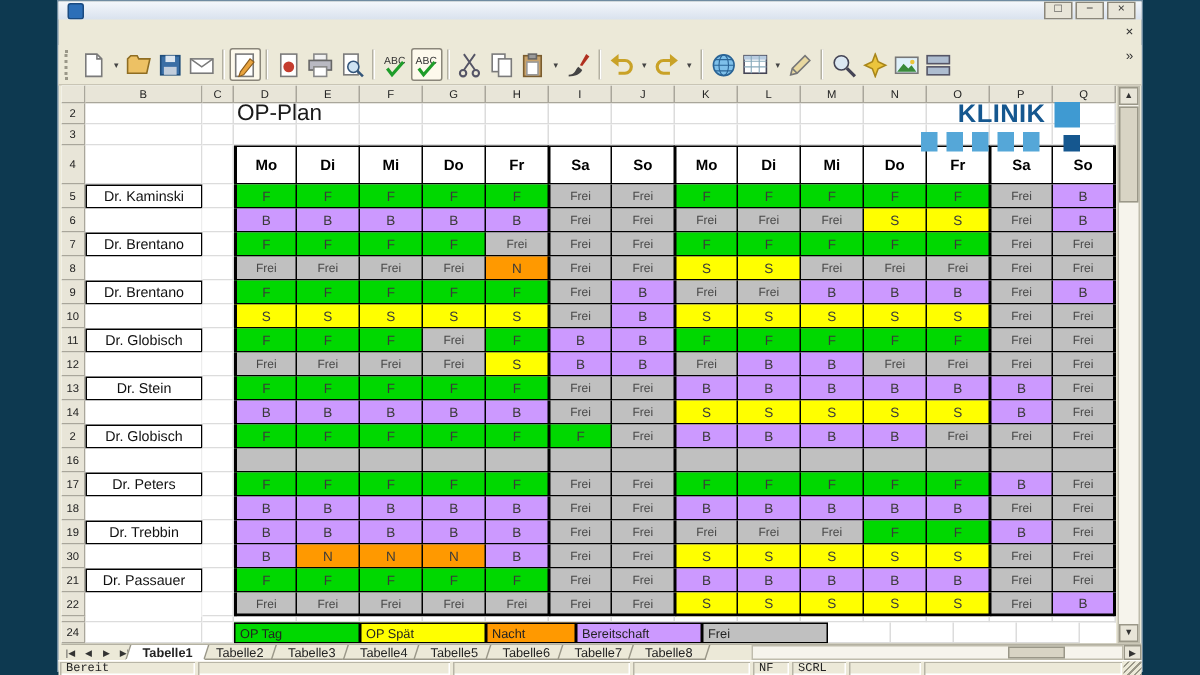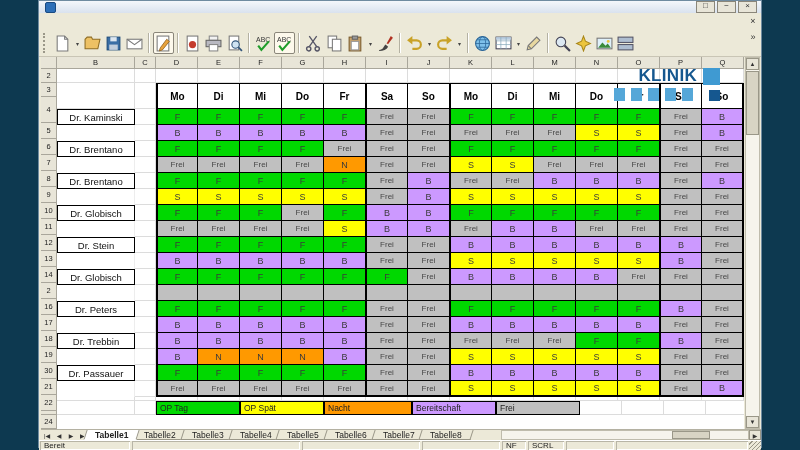--- a/index.html
+++ b/index.html
@@ -78,21 +78,21 @@
        transform:skewX(-18deg);margin-left:-4px;box-sizing:border-box;}
   .tab>span{transform:skewX(18deg);white-space:nowrap;}
   .tab.active{background:#fff;font-weight:bold;z-index:2;border-bottom-color:#fff;}
   .hscroll{margin-left:auto;display:flex;width:260px;}
   .hs-track{flex:1;position:relative;background:#F6F4EC;border:1px solid #bfbcac;box-sizing:border-box;}
   .hs-thumb{position:absolute;right:38px;top:0;bottom:0;width:36px;background:#D8D4C4;border:1px solid #9a9788;}
   .hs-btn{width:12px;background:#E8E5D8;border:1px solid #9a9788;box-sizing:border-box;font-size:6px;color:#333;
           display:flex;align-items:center;justify-content:center;}
   
   .statusbar{position:absolute;left:0;top:439px;width:722px;height:9px;background:#ECE9D8;display:flex;
-             font-size:8px;line-height:9px;color:#222;border-top:1px solid #fff;}
+             font-size:8px;line-height:9px;color:#222;border-top:1px solid #fff;font-family:Liberation Mono, monospace;}
   .seg{box-shadow:inset 1px 1px 0 #b8b5a6, inset -1px -1px 0 #fff;margin:0 1px;padding:0 4px;
        white-space:nowrap;overflow:hidden;box-sizing:border-box;}
   .grip{width:12px;background:repeating-linear-gradient(135deg,#ECE9D8 0 2px,#9a9788 2px 3px);}
 </style>
 </head>
 <body>
 
 <div class="window">
 
   <div class="titlebar">
@@ -309,20 +309,38 @@
         <div class="rowhead" style="height: 16px;">30</div>
         <div class="rowhead" style="height: 16px;">21</div>
         <div class="rowhead" style="height: 16px;">22</div>
         <div class="rowhead" style="height: 4px;"></div>
         <div class="rowhead" style="height: 14px;">24</div>
       </div>
     <div class="cellgrid" id="cellgrid">
         <div class="grow" style="height: 14px;">
           <div class="cell light" style="width: 78px; height: 100%;"></div>
           <div class="cell light" style="width: 21px; height: 100%;"></div>
+          <div class="cell light title-cell" style="width: 42px; height: 100%;">OP-Plan</div>
+          <div class="cell light" style="width: 42px; height: 100%;"></div>
+          <div class="cell light" style="width: 42px; height: 100%;"></div>
+          <div class="cell light" style="width: 42px; height: 100%;"></div>
+          <div class="cell light" style="width: 42px; height: 100%;"></div>
+          <div class="cell light" style="width: 42px; height: 100%;"></div>
+          <div class="cell light" style="width: 42px; height: 100%;"></div>
+          <div class="cell light" style="width: 42px; height: 100%;"></div>
+          <div class="cell light" style="width: 42px; height: 100%;"></div>
+          <div class="cell light" style="width: 42px; height: 100%;"></div>
+          <div class="cell light" style="width: 42px; height: 100%;"></div>
+          <div class="cell light" style="width: 42px; height: 100%;"></div>
+          <div class="cell light" style="width: 42px; height: 100%;"></div>
+          <div class="cell light" style="width: 42px; height: 100%;"></div>
+        </div>
+        <div class="grow" style="height: 14px;">
+          <div class="cell light" style="width: 78px; height: 100%;"></div>
+          <div class="cell light" style="width: 21px; height: 100%;"></div>
           <div class="cell light" style="width: 42px; height: 100%;"></div>
           <div class="cell light" style="width: 42px; height: 100%;"></div>
           <div class="cell light" style="width: 42px; height: 100%;"></div>
           <div class="cell light" style="width: 42px; height: 100%;"></div>
           <div class="cell light" style="width: 42px; height: 100%;"></div>
           <div class="cell light" style="width: 42px; height: 100%;"></div>
           <div class="cell light" style="width: 42px; height: 100%;"></div>
           <div class="cell light" style="width: 42px; height: 100%;"></div>
           <div class="cell light" style="width: 42px; height: 100%;"></div>
           <div class="cell light" style="width: 42px; height: 100%;"></div>
@@ -689,21 +707,21 @@
           <div class="cell light" style="width: 42px; height: 100%;"></div>
           <div class="cell light" style="width: 42px; height: 100%;"></div>
           <div class="cell light" style="width: 42px; height: 100%;"></div>
           <div class="cell light" style="width: 42px; height: 100%;"></div>
         </div>
         <div class="grow" style="height: 14px;">
           <div class="cell light" style="width: 78px; height: 100%;"></div>
           <div class="cell light" style="width: 21px; height: 100%;"></div>
           <div class="cell legend-item" style="width: 84px; height: 100%; background: rgb(0, 216, 0);">OP Tag</div>
           <div class="cell legend-item" style="width: 84px; height: 100%; background: rgb(255, 255, 0);">OP Spät</div>
-          <div class="cell legend-item" style="width: 88px; height: 100%; background: rgb(255, 153, 0);">Nacht</div>
+          <div class="cell legend-item" style="width: 60px; height: 100%; background: rgb(255, 153, 0);">Nacht</div>
           <div class="cell legend-item" style="width: 84px; height: 100%; background: rgb(204, 153, 255);">Bereitschaft</div>
           <div class="cell legend-item" style="width: 84px; height: 100%; background: rgb(192, 192, 192);">Frei</div>
           <div class="cell light" style="width: 42px; height: 100%;"></div>
           <div class="cell light" style="width: 42px; height: 100%;"></div>
           <div class="cell light" style="width: 42px; height: 100%;"></div>
           <div class="cell light" style="width: 42px; height: 100%;"></div>
         </div>
       </div>
 
     <div class="logo">

